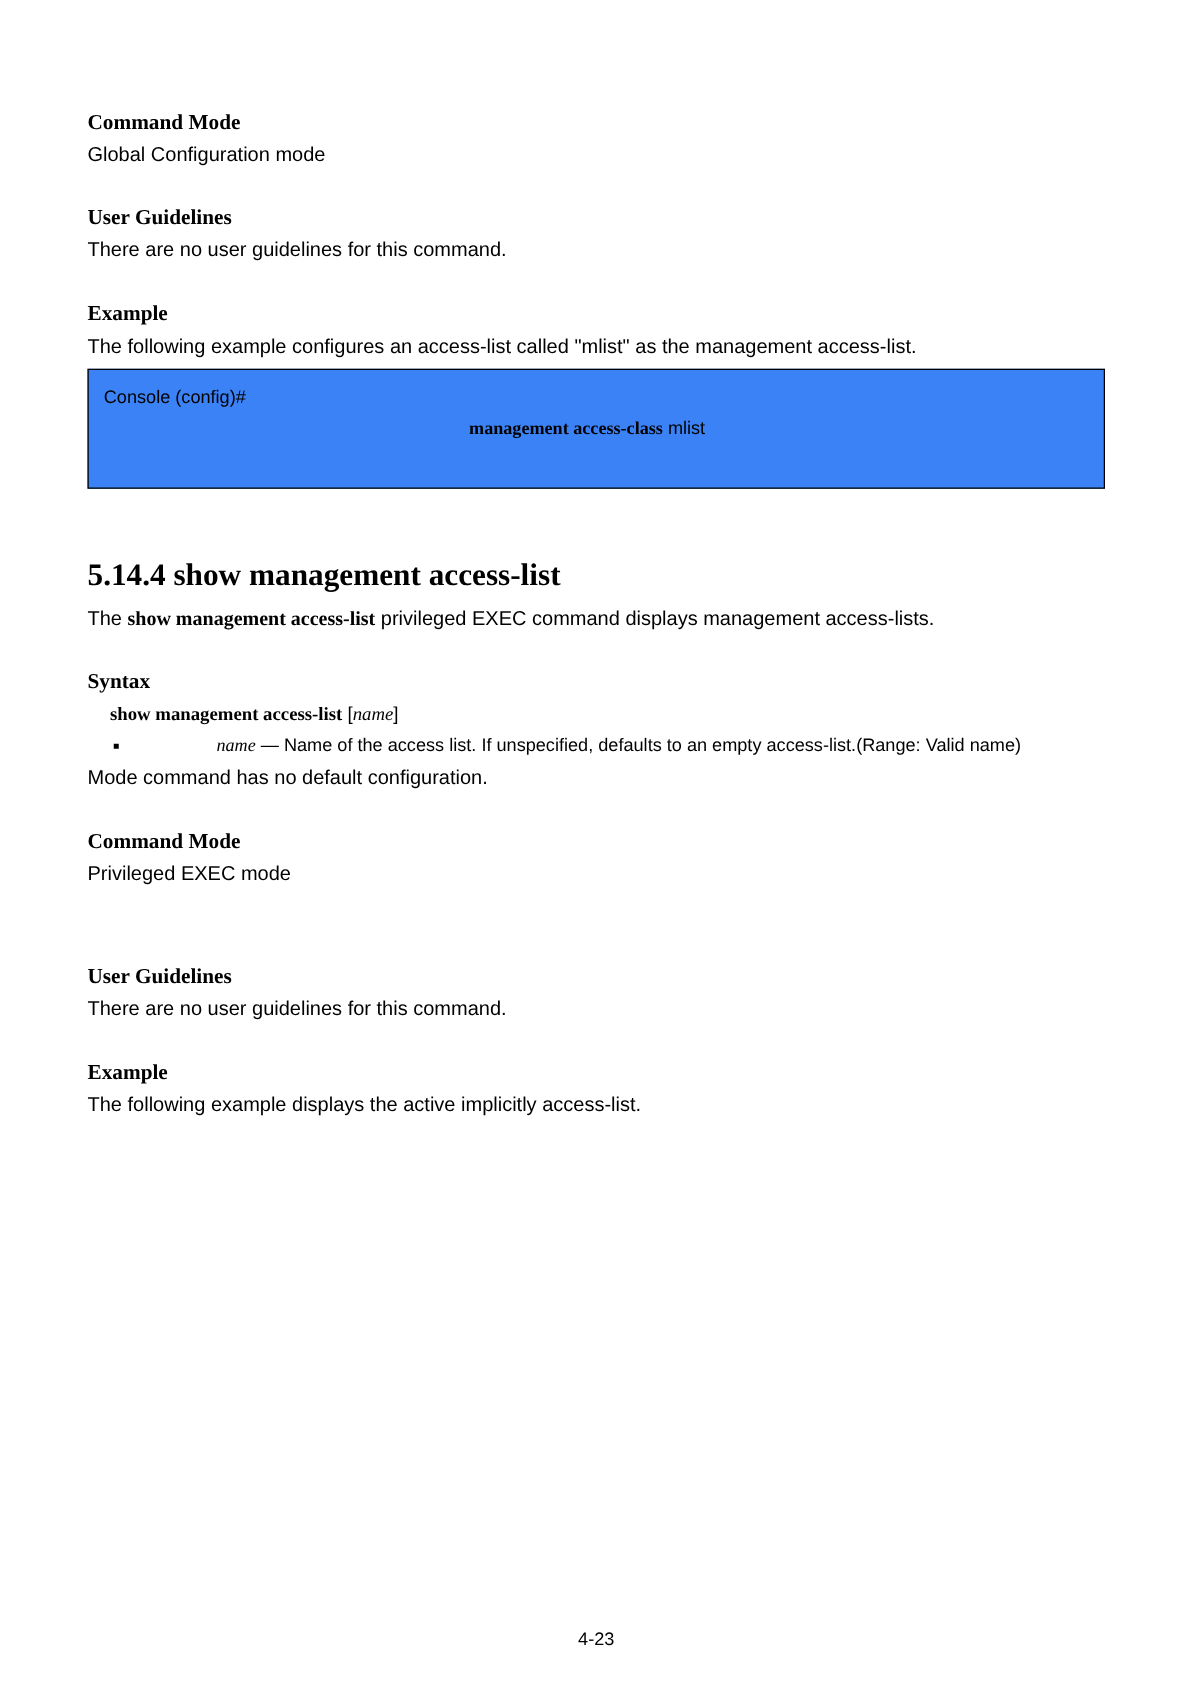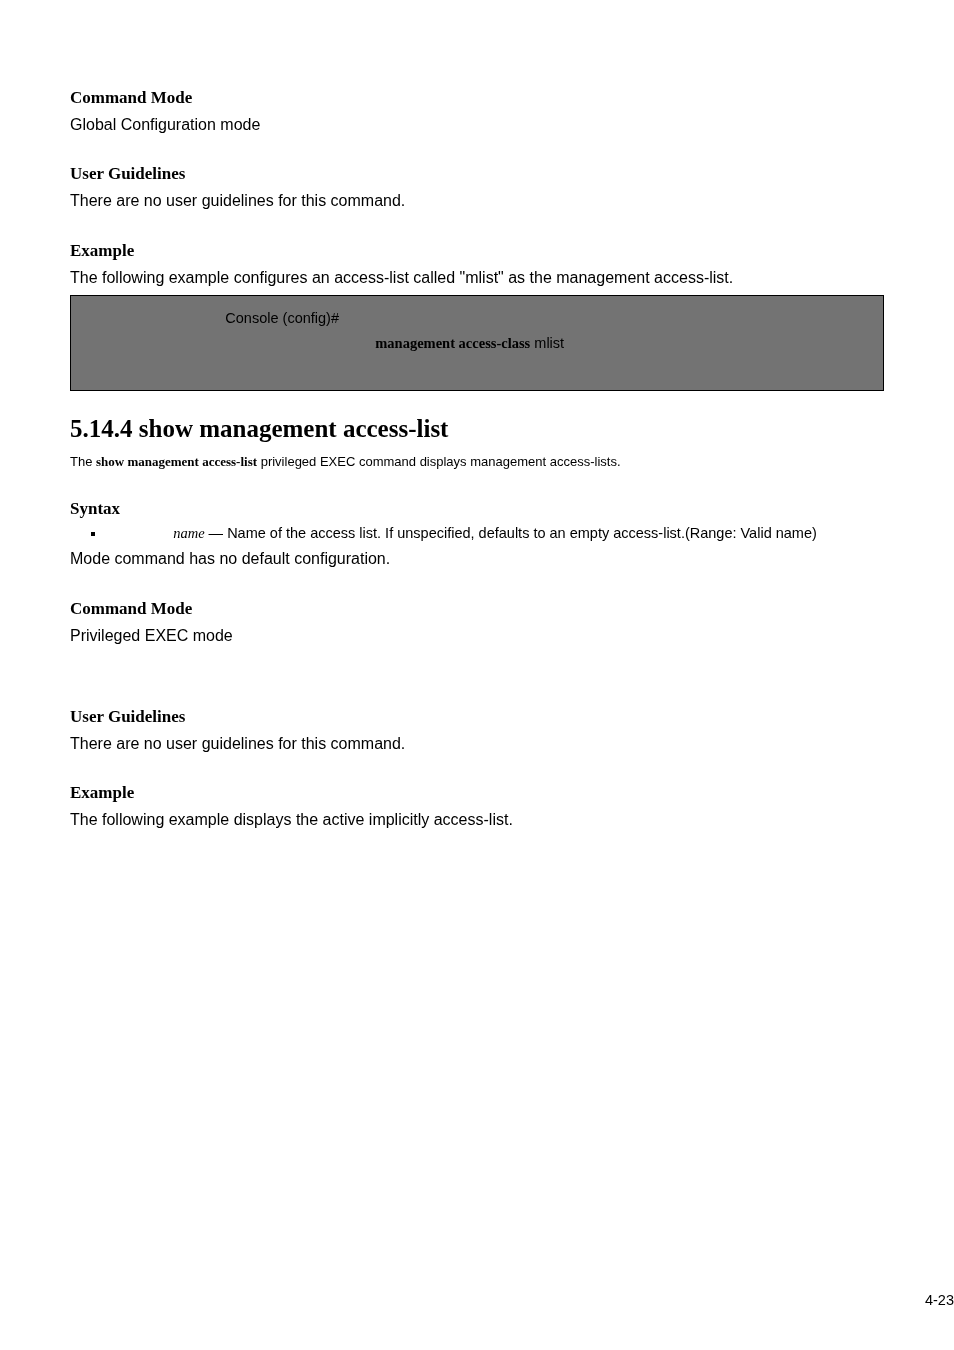--- a/index.html
+++ b/index.html
@@ -26,25 +26,24 @@
     color: #000;
   }
   .body-text {
     font-size: 16px;
     line-height: 1.4;
     margin-top: 6px;
     margin-bottom: 6px;
   }
   .code-box {
     border: 1.2px solid #000;
-    background: #737373;
+    background: #3b82f6;
     padding: 10px 12px;
     margin-top: 0;
     margin-bottom: 4px;
-    text-align: right;
   }
   .code-line {
     font-family: Arial, Helvetica, sans-serif;
     font-size: 14.5px;
     line-height: 1.7;
     white-space: pre;
   }
   .cmd-line {
     display: flex;
   }
@@ -52,25 +51,25 @@
     min-width: 260px;
   }
   .cmd-kw {
     font-weight: bold;
     font-family: "Times New Roman", Times, serif;
   }
   .section-title {
     font-family: "Times New Roman", Times, serif;
     font-size: 25px;
     font-weight: bold;
-    margin-top: 24px;
+    margin-top: 56px;
     margin-bottom: 10px;
   }
   .desc-line {
-    font-size: 13px;
+    font-size: 16px;
   }
   .inline-kw {
     font-weight: bold;
     font-family: "Times New Roman", Times, serif;
   }
   .syntax-line {
     text-indent: 18px;
     font-size: 15px;
     margin-top: 8px;
     margin-bottom: 8px;
@@ -95,24 +94,24 @@
   }
   .param-name {
     font-style: italic;
     font-family: "Times New Roman", Times, serif;
   }
   .big-spacer {
     height: 26px;
   }
   .page-num {
     position: absolute;
-    bottom: 42px;
+    bottom: 30px;
     left: 0;
     width: 954px;
-    text-align: right;
+    text-align: center;
     font-size: 14.5px;
   }
   .output-box .code-line {
     line-height: 2.2;
   }
 </style>
 </head>
 <body>
 
 <div class="page">
@@ -135,20 +134,23 @@
     </div>
   </div>
 
   <div class="section-title">5.14.4 show management access-list</div>
 
   <div class="desc-line body-text">
     <span>The </span><span class="inline-kw">show management access-list</span><span> privileged EXEC command displays management access-lists.</span>
   </div>
 
   <div class="heading">Syntax</div>
+  <div class="syntax-line">
+    <span class="syntax-kw">show management access-list</span><span> [</span><span class="syntax-param">name</span><span>]</span>
+  </div>
 
   <ul class="param-list">
     <li>
       <span class="param-name">name</span><span> — Name of the access list. If unspecified, defaults to an empty access-list.(Range: Valid name)</span>
     </li>
   </ul>
 
   <div class="body-text">Mode command has no default configuration.</div>
 
   <div class="heading">Command Mode</div>

